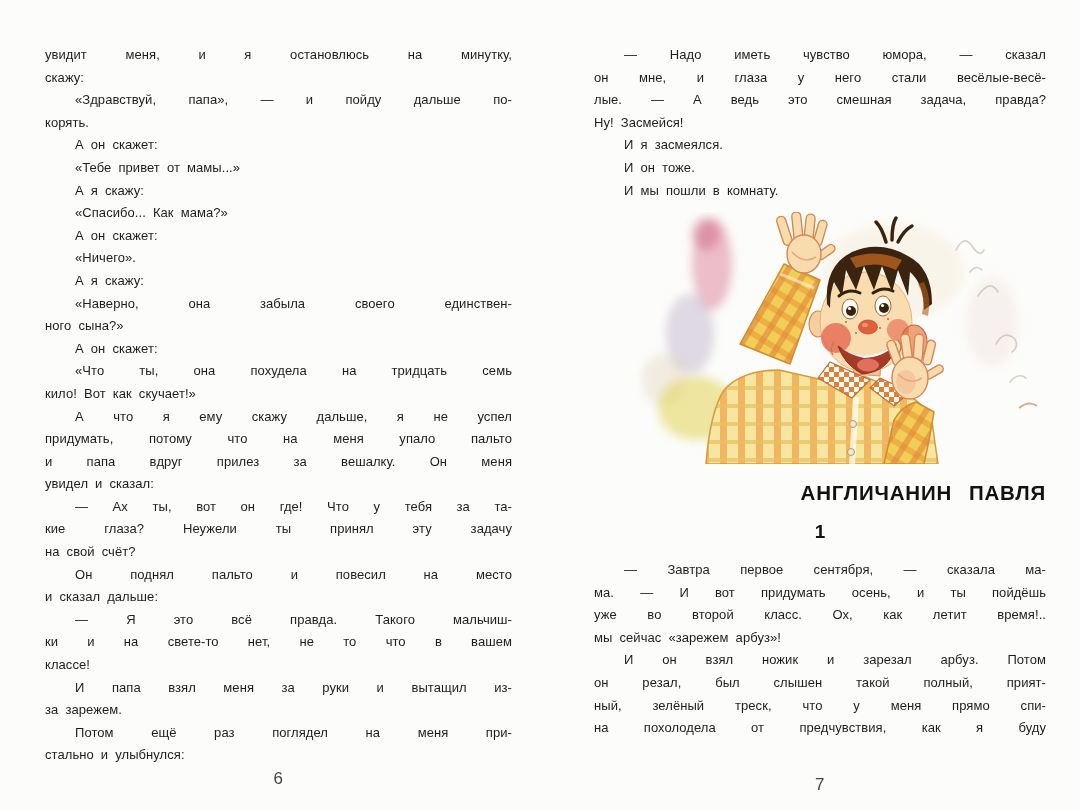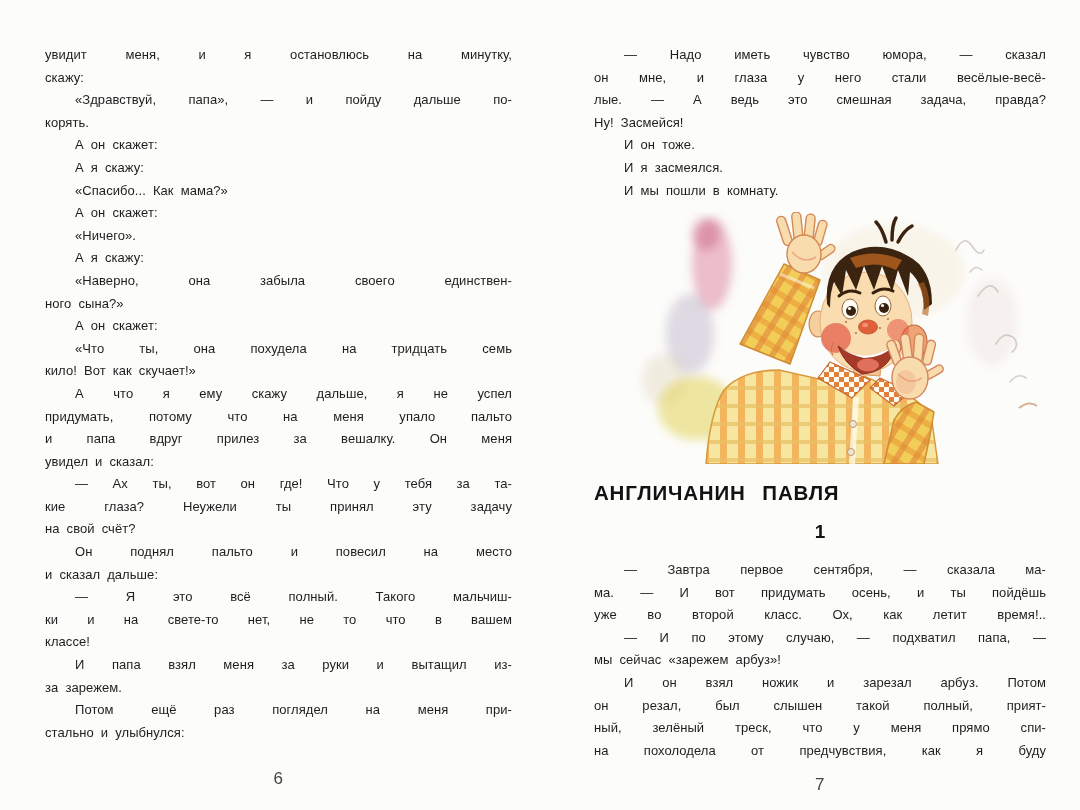--- a/index.html
+++ b/index.html
@@ -25,21 +25,21 @@
   .ln.fill{text-align:justify;text-align-last:justify;}
   .ln.ind{text-indent:30px;}
   .col-top{position:absolute;top:0;left:0;right:0;}
   .illo{
     position:absolute;top:168px;left:0;margin:0;
     width:452px;height:252px;
   }
   .illo svg{display:block;width:452px;height:252px;}
   .story-heading{
     position:absolute;top:437px;left:0;right:0;margin:0;
-    text-align:left;font-size:20.5px;font-weight:bold;
+    text-align:right;font-size:20.5px;font-weight:bold;
     letter-spacing:.04em;word-spacing:.5em;color:#121212;
   }
   .chapter-number{
     position:absolute;top:477px;left:0;right:0;
     text-align:center;font-size:19px;font-weight:bold;color:#121212;
   }
   .col-bottom{position:absolute;top:515px;left:0;right:0;}
   .pagenum{
     position:absolute;left:0;right:0;text-align:center;
     font-size:17px;color:#454545;letter-spacing:.02em;
@@ -52,58 +52,59 @@
 
 <div class="spread">
 
   <section class="page page-left">
     <div class="col-top">
         <div class="ln fill">увидит меня, и я остановлюсь на минутку,</div>
         <div class="ln">скажу:</div>
         <div class="ln ind fill">«Здравствуй, папа», — и пойду дальше по-</div>
         <div class="ln">корять.</div>
         <div class="ln ind">А он скажет:</div>
+        <div class="ln ind">«Тебе привет от мамы...»</div>
         <div class="ln ind">А я скажу:</div>
         <div class="ln ind">«Спасибо... Как мама?»</div>
         <div class="ln ind">А он скажет:</div>
         <div class="ln ind">«Ничего».</div>
         <div class="ln ind">А я скажу:</div>
         <div class="ln ind fill">«Наверно, она забыла своего единствен-</div>
         <div class="ln">ного сына?»</div>
         <div class="ln ind">А он скажет:</div>
         <div class="ln ind fill">«Что ты, она похудела на тридцать семь</div>
         <div class="ln">кило! Вот как скучает!»</div>
         <div class="ln ind fill">А что я ему скажу дальше, я не успел</div>
         <div class="ln fill">придумать, потому что на меня упало пальто</div>
         <div class="ln fill">и папа вдруг прилез за вешалку. Он меня</div>
         <div class="ln">увидел и сказал:</div>
         <div class="ln ind fill">— Ах ты, вот он где! Что у тебя за та-</div>
         <div class="ln fill">кие глаза? Неужели ты принял эту задачу</div>
         <div class="ln">на свой счёт?</div>
         <div class="ln ind fill">Он поднял пальто и повесил на место</div>
         <div class="ln">и сказал дальше:</div>
-        <div class="ln ind fill">— Я это всё полный. Такого мальчиш-</div>
+        <div class="ln ind fill">— Я это всё правда. Такого мальчиш-</div>
         <div class="ln fill">ки и на свете-то нет, не то что в вашем</div>
         <div class="ln">классе!</div>
         <div class="ln ind fill">И папа взял меня за руки и вытащил из-</div>
         <div class="ln">за зарежем.</div>
         <div class="ln ind fill">Потом ещё раз поглядел на меня при-</div>
         <div class="ln">стально и улыбнулся:</div>
       </div>
     <div class="pagenum">6</div>
   </section>
 
   <section class="page page-right">
     <div class="col-top">
         <div class="ln ind fill">— Надо иметь чувство юмора, — сказал</div>
         <div class="ln fill">он мне, и глаза у него стали весёлые-весё-</div>
         <div class="ln fill">лые. — А ведь это смешная задача, правда?</div>
         <div class="ln">Ну! Засмейся!</div>
+        <div class="ln ind">И я засмеялся.</div>
         <div class="ln ind">И он тоже.</div>
-        <div class="ln ind">И я засмеялся.</div>
         <div class="ln ind">И мы пошли в комнату.</div>
       </div>
 
     <figure class="illo" aria-label="Акварельная иллюстрация: улыбающийся мальчик с тёмными взъерошенными волосами в жёлтой клетчатой рубашке машет обеими руками">
       <svg viewBox="0 0 452 252" xmlns="http://www.w3.org/2000/svg">
         <defs>
           <filter id="blur1" x="-40%" y="-40%" width="180%" height="180%">
             <feGaussianBlur stdDeviation="5"></feGaussianBlur>
           </filter>
           <pattern id="plaid" width="16" height="16" patternUnits="userSpaceOnUse" patternTransform="rotate(32)">
@@ -230,21 +231,20 @@
       </svg>
     </figure>
 
     <h1 class="story-heading">АНГЛИЧАНИН ПАВЛЯ</h1>
     <div class="chapter-number">1</div>
 
     <div class="col-bottom">
         <div class="ln ind fill">— Завтра первое сентября, — сказала ма-</div>
         <div class="ln fill">ма. — И вот придумать осень, и ты пойдёшь</div>
         <div class="ln fill">уже во второй класс. Ох, как летит время!..</div>
-        <div class="ln ind fill">— И по этому случаю, — подхватил папа, —</div>
         <div class="ln">мы сейчас «зарежем арбуз»!</div>
         <div class="ln ind fill">И он взял ножик и зарезал арбуз. Потом</div>
         <div class="ln fill">он резал, был слышен такой полный, прият-</div>
         <div class="ln fill">ный, зелёный треск, что у меня прямо спи-</div>
         <div class="ln fill">на похолодела от предчувствия, как я буду</div>
       </div>
 
     <div class="pagenum">7</div>
   </section>
 </div>

